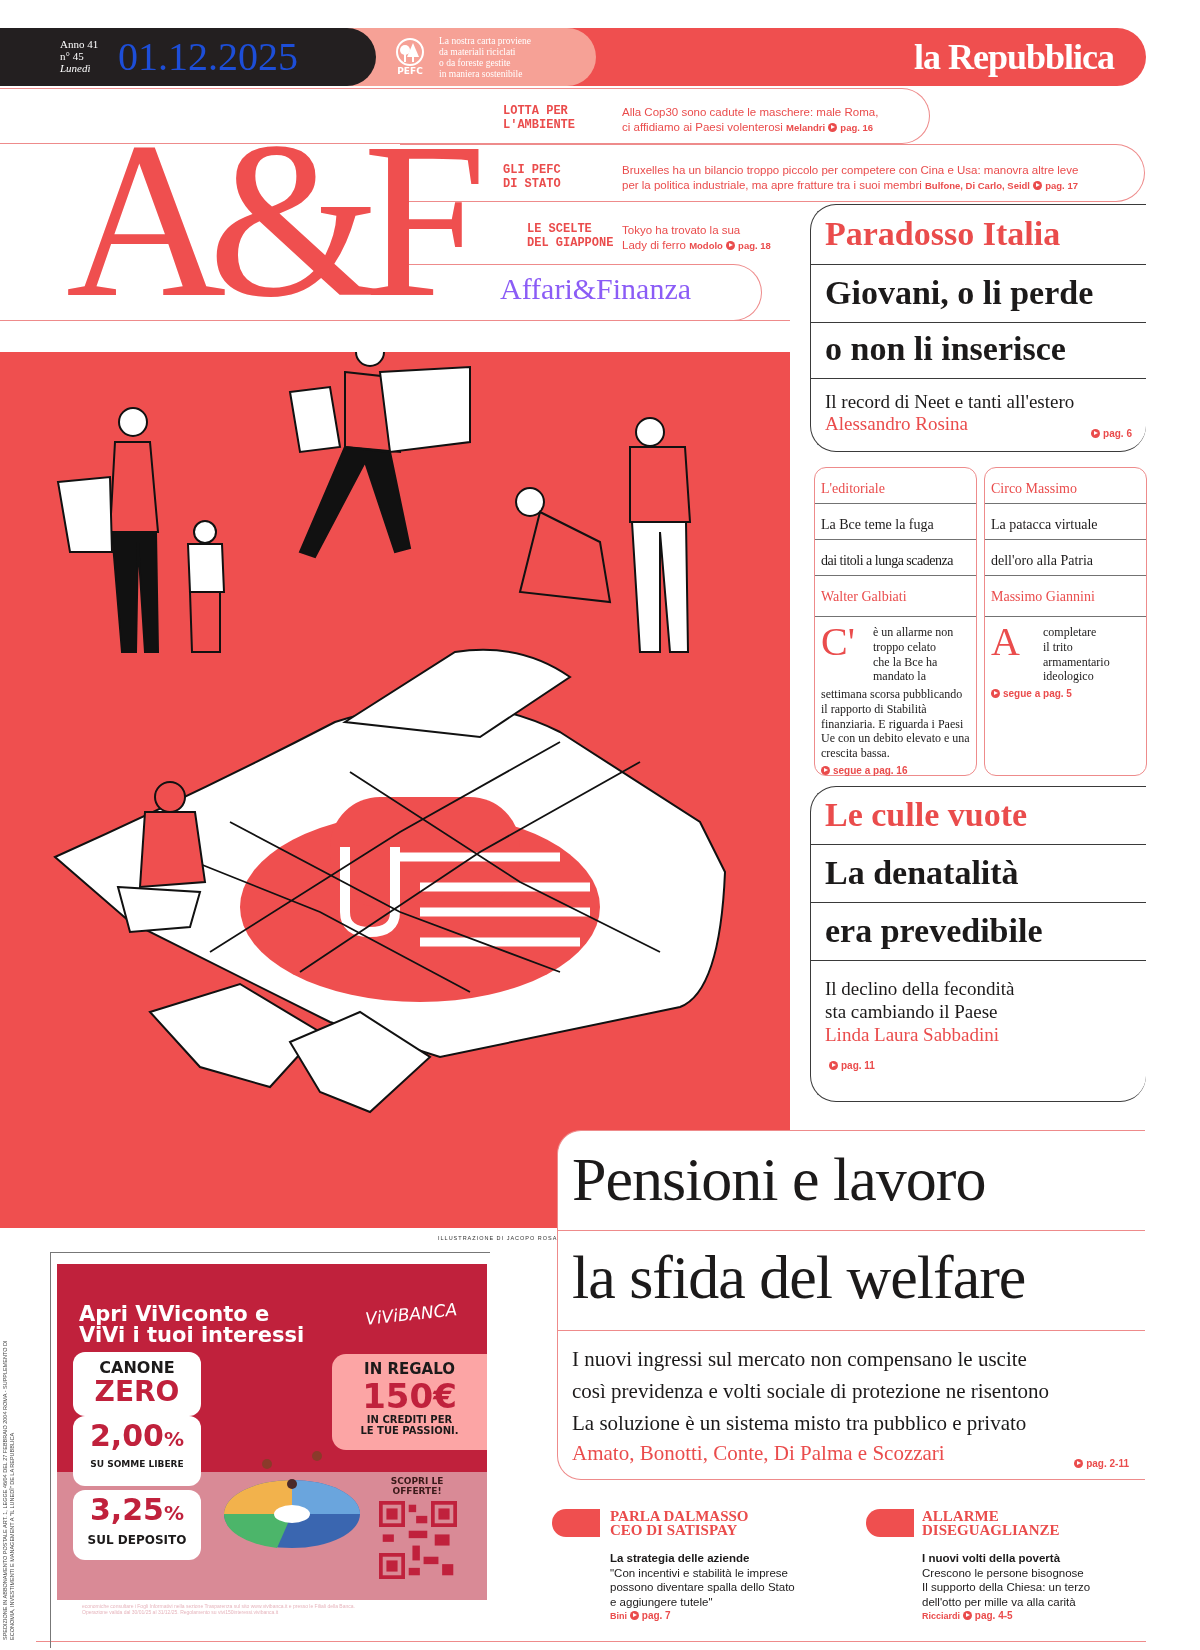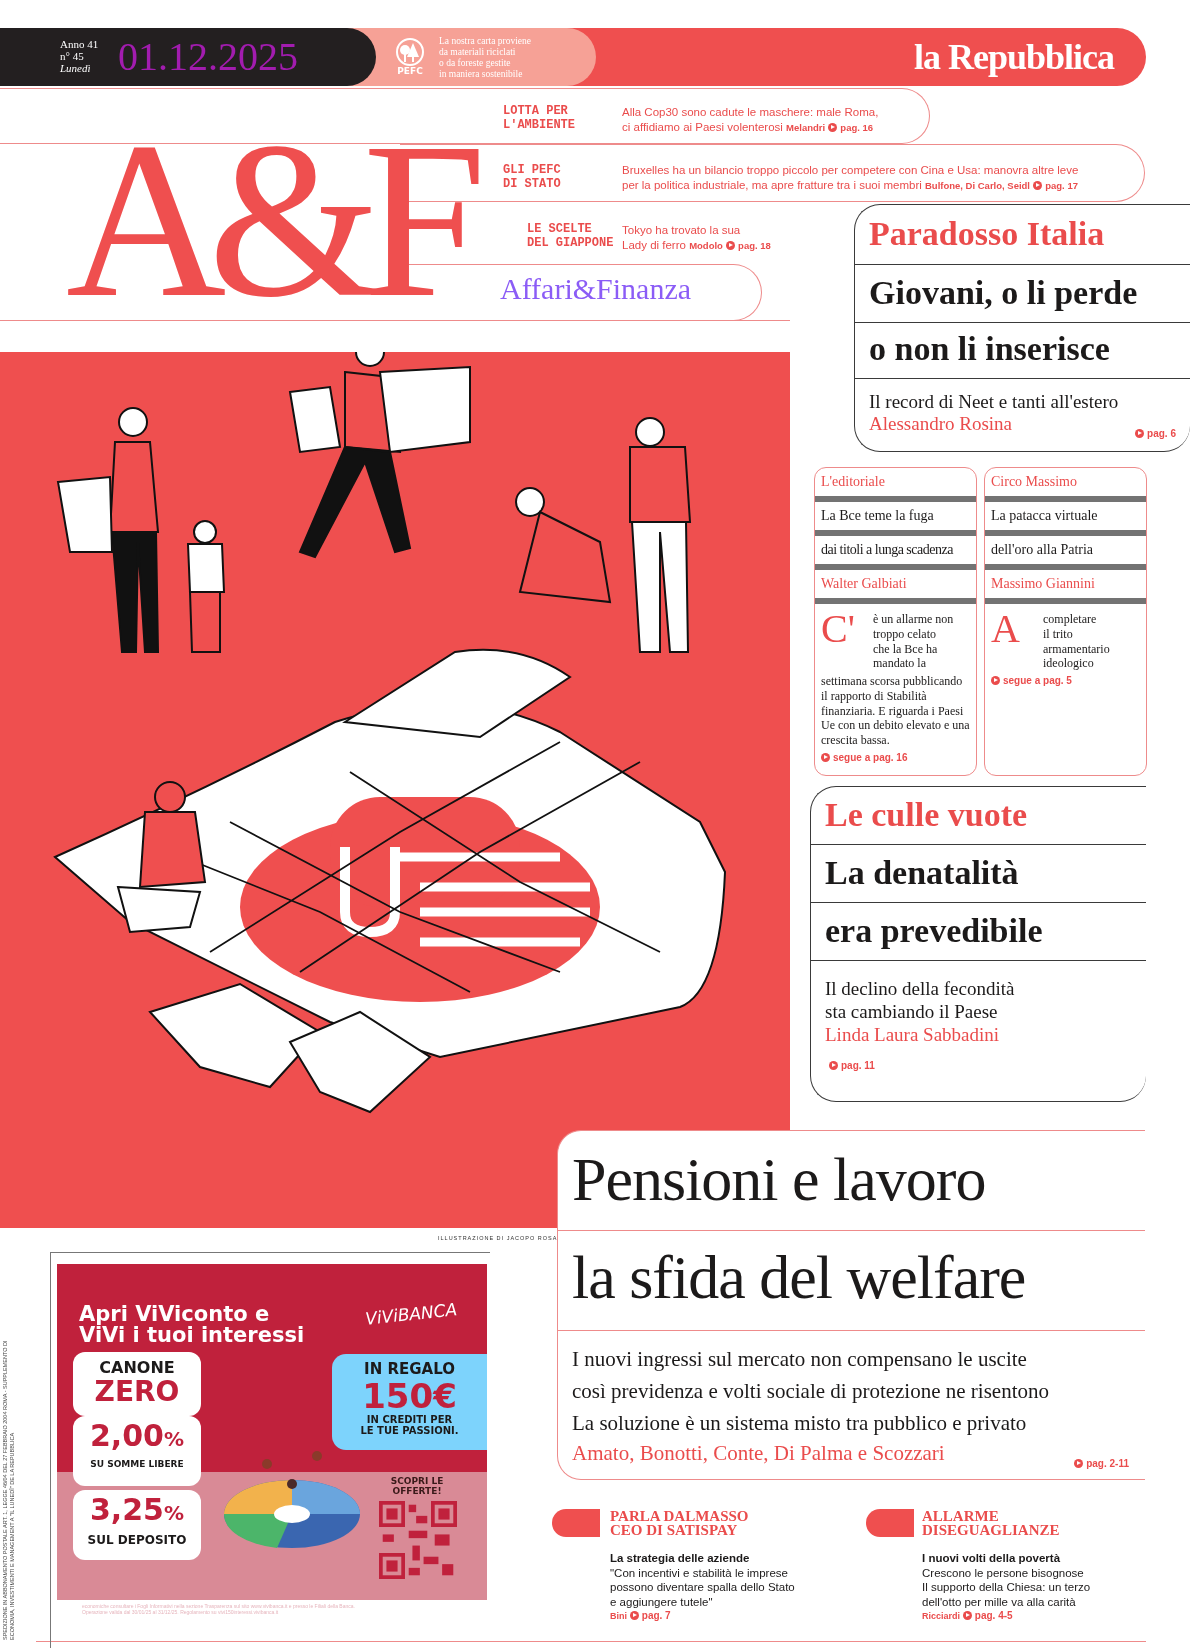--- a/index.html
+++ b/index.html
@@ -9,21 +9,21 @@
   .sans { font-family: "Liberation Sans", "DejaVu Sans", sans-serif; }
   .red { color: #ea4c4c; }
   .abs { position: absolute; }
 
   
   .mast-red { left: 0; top: 28px; width: 1146px; height: 58px; background: #ef4f4f; border-radius: 0 29px 29px 0; }
   .mast-pink { left: 0; top: 28px; width: 596px; height: 58px; background: #f6a196; border-radius: 0 29px 29px 0; }
   .mast-black { left: 0; top: 28px; width: 376px; height: 58px; background: #231f20; border-radius: 0 29px 29px 0; }
   .issue { left: 60px; top: 38px; color: #fff; font-size: 11px; line-height: 12px; }
   .issue i { font-style: italic; }
-  .date { left: 118px; top: 34px; color: #a21caf; font-size: 40px; letter-spacing: 0px; line-height: 46px; }
+  .date { left: 118px; top: 34px; color: #1d4ed8; font-size: 40px; letter-spacing: 0px; line-height: 46px; }
   .pefc-icon { left: 393px; top: 38px; width: 34px; height: 38px; }
   .pefc-text { left: 439px; top: 36px; color: #fff; font-size: 9.5px; line-height: 11px; }
   .rep-logo { right: 86px; top: 34px; color: #fff; font-size: 36px; font-weight: bold; letter-spacing: -1px; line-height: 46px; }
 
   
   .hline { position: absolute; height: 1px; background: #ee8b8b; }
 
   
   .af-logo { left: 66px; top: 120px; font-size: 222px; color: #ef4f4f; line-height: 200px; letter-spacing: -18px; font-family: "Liberation Serif", serif; }
 
@@ -42,21 +42,21 @@
   
   .box { position: absolute; border: 1.2px solid #3a3a3a; background: #fff; }
   .box-row { border-bottom: 1px solid #3a3a3a; }
   .kicker { font-weight: bold; color: #ea4c4c; }
   .headline { font-weight: bold; color: #1c1a1a; }
   .pagelink { font-family: "Liberation Sans", sans-serif; color: #ea4c4c; font-size: 10px; font-weight: bold; }
   .dot { display: inline-block; width: 9px; height: 9px; border-radius: 50%; background: #ea4c4c; margin-right: 3px; vertical-align: -1px; position: relative; }
   .dot::after { content: ""; position: absolute; left: 3px; top: 2px; border-left: 4px solid #fff; border-top: 2.5px solid transparent; border-bottom: 2.5px solid transparent; }
 
   .col-box { position: absolute; border: 1px solid #ee8b8b; border-radius: 12px 12px 12px 12px; background: #fff; }
-  .col-row { border-bottom: 6px solid #737373; padding: 0 6px; font-size: 14px; line-height: 28px; white-space: nowrap; overflow: hidden; }
+  .col-row { border-bottom: 1px solid #737373; padding: 0 6px; font-size: 14px; line-height: 28px; white-space: nowrap; overflow: hidden; margin-top: 7px; }
   .col-body { font-size: 12px; line-height: 14.8px; padding: 8px 6px 0 6px; color: #1c1a1a; }
   .dropcap { float: left; font-size: 40px; line-height: 34px; color: #ea4c4c; width: 52px; height: 62px; }
 
   
   .main-box { left: 557px; top: 1130px; width: 588px; height: 350px; border: 1px solid #ee8b8b; border-radius: 24px 0 0 24px; background: #fff; border-right: none; }
 
   
   .ad-frame { left: 50px; top: 1252px; width: 440px; height: 396px; border-left: 1px solid #777; border-top: 1px solid #777; }
   .ad { left: 57px; top: 1264px; width: 430px; height: 336px; background: #c0213c; overflow: hidden; }
   .ad-h { font-family: "DejaVu Sans", sans-serif; font-weight: bold; color: #fff; }
@@ -178,21 +178,21 @@
       <path d="M630 95 L685 95 L690 170 L630 170 Z" fill="#ef4f4f"></path>
       <path d="M632 170 L640 300 L660 300 L660 180 L670 300 L688 300 L686 170 Z" fill="#fff"></path>
       <circle cx="170" cy="445" r="15" fill="#ef4f4f"></circle>
       <path d="M145 460 L195 460 L205 530 L140 535 Z" fill="#ef4f4f"></path>
       <path d="M118 535 L200 540 L190 575 L130 580 Z" fill="#fff"></path>
     </g>
   </svg>
 </div>
 <div class="abs credit">ILLUSTRAZIONE DI JACOPO ROSATI</div>
 
-<div class="box" style="left:810px; top:204px; width:336px; height:248px; border-radius:26px 0 26px 26px; border-right:none;margin-left:44px;">
+<div class="box" style="left:810px; top:204px; width:336px; height:248px; border-radius:26px 0 26px 26px; border-right:none;">
   <div class="box-row" style="height:60px; padding:8px 14px 0;">
     <div class="kicker serif" style="font-size:34px; line-height:42px;">Paradosso Italia</div>
   </div>
   <div class="box-row" style="height:58px; padding:4px 14px 0;">
     <div class="headline serif" style="font-size:34px; line-height:48px;">Giovani, o li perde</div>
   </div>
   <div class="box-row" style="height:56px; padding:2px 14px 0;">
     <div class="headline serif" style="font-size:34px; line-height:48px;">o non li inserisce</div>
   </div>
   <div style="padding:12px 14px 0;">
@@ -310,21 +310,21 @@
   </div>
   <div class="ad-card" style="left:16px; top:152px; width:128px; height:70px;">
     <div style="color:#c0213c; font-size:30px; line-height:40px;"><span>2,00</span><span style="font-size:20px;">%</span></div>
     <div style="font-size:9px; color:#1c1a1a;">SU SOMME LIBERE</div>
   </div>
   <div class="ad-card" style="left:16px; top:226px; width:128px; height:70px;">
     <div style="color:#c0213c; font-size:30px; line-height:40px;"><span>3,25</span><span style="font-size:20px;">%</span></div>
     <div style="font-size:12px; color:#1c1a1a;">SUL DEPOSITO</div>
   </div>
 
-  <div style="position:absolute; left:275px; top:90px; width:155px; height:96px; background:#7dd3fc; border-radius:14px 0 0 14px; text-align:center; font-family:'DejaVu Sans', sans-serif; font-weight:bold;">
+  <div style="position:absolute; left:275px; top:90px; width:155px; height:96px; background:#fca5a5; border-radius:14px 0 0 14px; text-align:center; font-family:'DejaVu Sans', sans-serif; font-weight:bold;">
     <div style="font-size:15px; color:#1c1a1a; margin-top:6px;">IN REGALO</div>
     <div style="font-size:34px; line-height:36px; color:#c0213c;">150€</div>
     <div style="font-size:10px; line-height:11px; color:#1c1a1a;">IN CREDITI PER</div>
     <div style="font-size:10px; line-height:11px; color:#1c1a1a;">LE TUE PASSIONI.</div>
   </div>
 
   <svg style="position:absolute; left:160px; top:180px;" width="150" height="110" viewBox="0 0 150 110">
     <ellipse cx="75" cy="70" rx="68" ry="34" fill="#3a66b0"></ellipse>
     <path d="M75 70 L7 70 A68 34 0 0 1 75 36 Z" fill="#f2b24c"></path>
     <path d="M75 70 L75 36 A68 34 0 0 1 143 70 Z" fill="#6aa5dd"></path>

